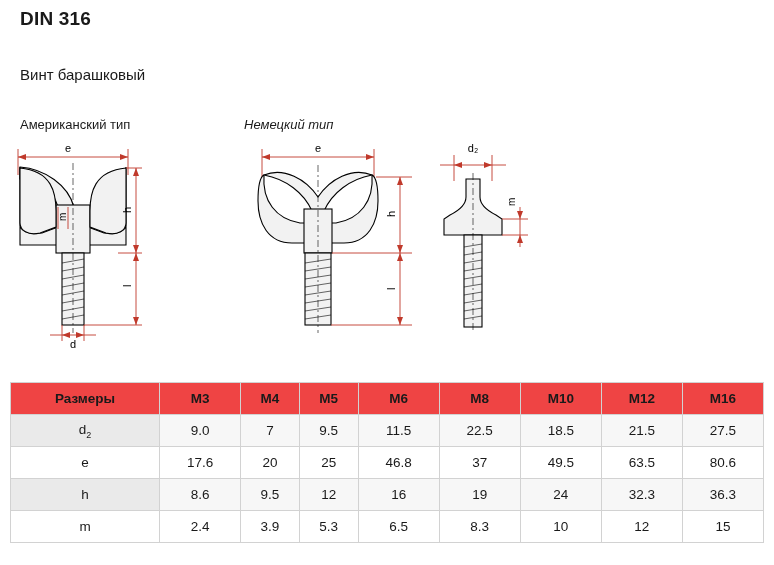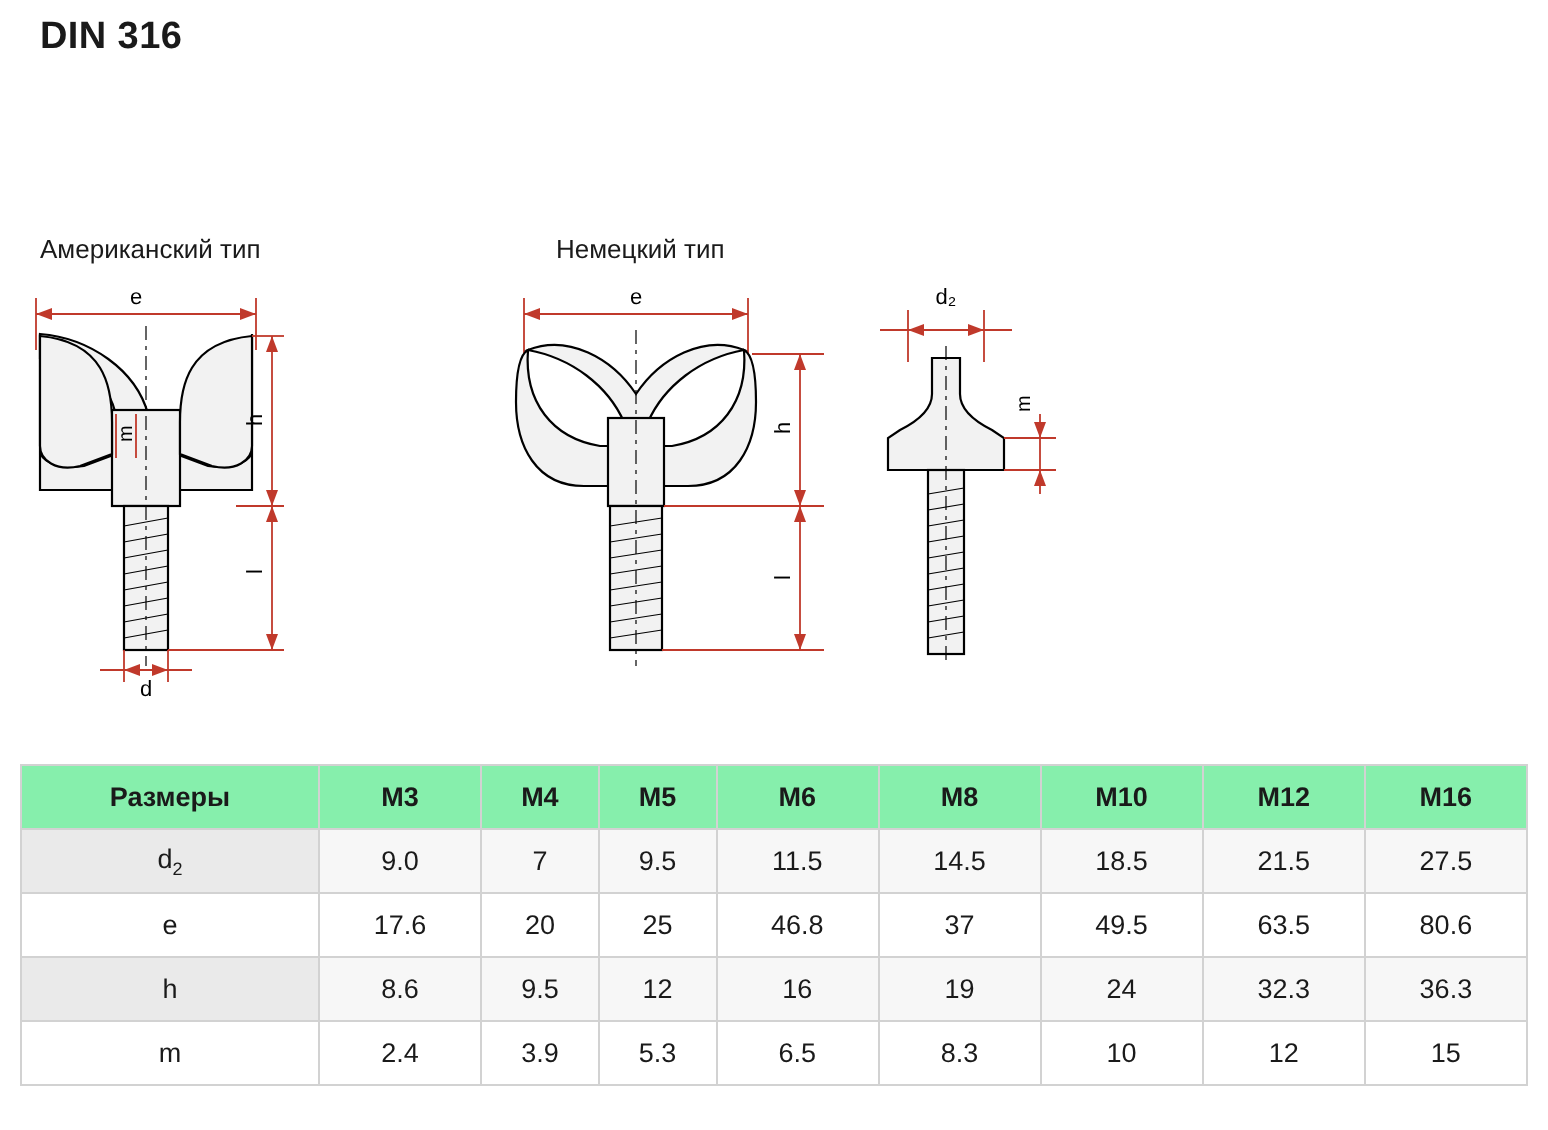--- a/index.html
+++ b/index.html
@@ -33,21 +33,21 @@
     left: 20px;
     top: 66px;
     font-size: 15px;
     font-weight: normal;
   }
   .fig-label {
     position: absolute;
     font-size: 13px;
   }
   .fig-label-us { left: 20px; top: 117px; }
-  .fig-label-de { left: 278px; top: 117px; }
+  .fig-label-de { left: 244px; top: 117px; font-style: italic; }
 
   .drawings {
     position: absolute;
     left: 0;
     top: 135px;
     width: 774px;
     height: 230px;
   }
 
   
@@ -62,21 +62,21 @@
   .spec-table th,
   .spec-table td {
     border: 1px solid #d2d2d2;
     text-align: center;
     height: 31px;
     padding: 0;
     font-weight: normal;
     color: #1a1a1a;
   }
   .spec-table thead th {
-    background: #86efac;
+    background: #ef4444;
     font-weight: bold;
     font-size: 13.5px;
   }
   .spec-table .rowhead {
     background: #efefef;
     width: 148px;
   }
   .spec-table tbody tr:nth-child(even) .rowhead {
     background: #ffffff;
   }
@@ -91,20 +91,21 @@
   }
   .spec-table thead th:first-child { width: 148px; }
   .sub { font-size: 9px; vertical-align: sub; }
 </style>
 </head>
 <body>
 
 <div class="page">
 
   <div class="title">DIN 316</div>
+  <div class="subtitle">Винт барашковый</div>
 
   <div class="fig-label fig-label-us">Американский тип</div>
   <div class="fig-label fig-label-de">Немецкий тип</div>
 
   <div class="drawings">
     <svg width="774" height="230" viewBox="0 0 774 230">
       <g stroke="#000" fill="none" stroke-width="1.1">
 
         <g stroke="#c0392b" stroke-width="0.9">
           <line x1="18" y1="14" x2="18" y2="40"></line>
@@ -267,21 +268,21 @@
         <th>M16</th>
       </tr>
     </thead>
     <tbody>
       <tr>
         <td class="rowhead"><span>d</span><span class="sub">2</span></td>
         <td>9.0</td>
         <td>7</td>
         <td>9.5</td>
         <td>11.5</td>
-        <td>14.5</td>
+        <td>22.5</td>
         <td>18.5</td>
         <td>21.5</td>
         <td>27.5</td>
       </tr>
       <tr>
         <td class="rowhead"><span>e</span></td>
         <td>17.6</td>
         <td>20</td>
         <td>25</td>
         <td>46.8</td>

